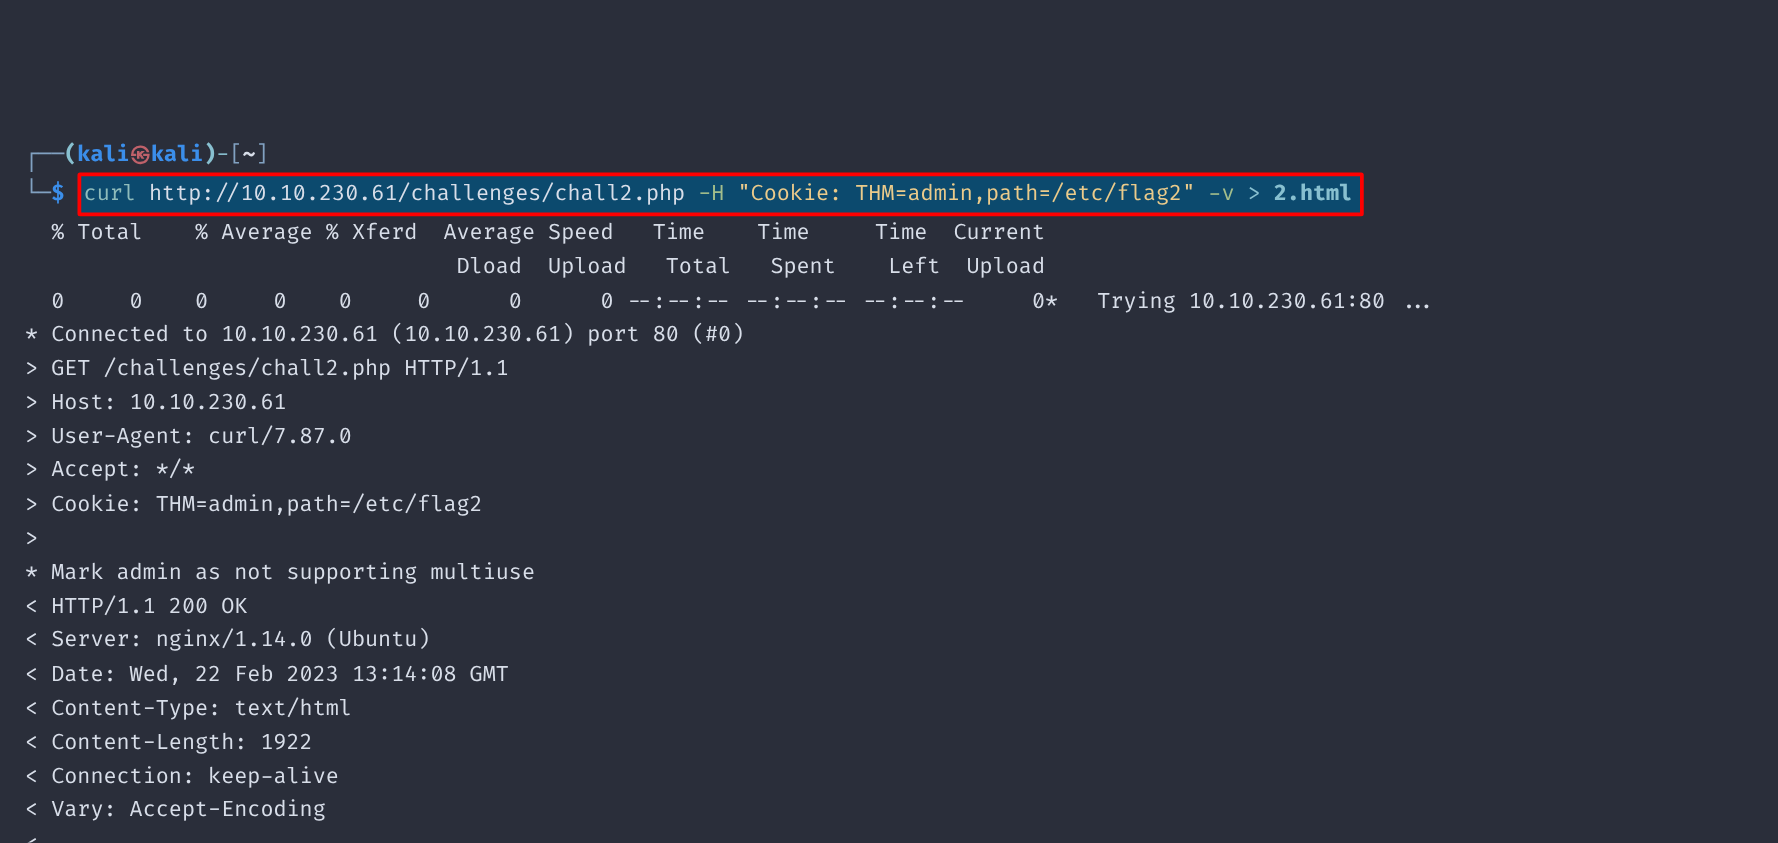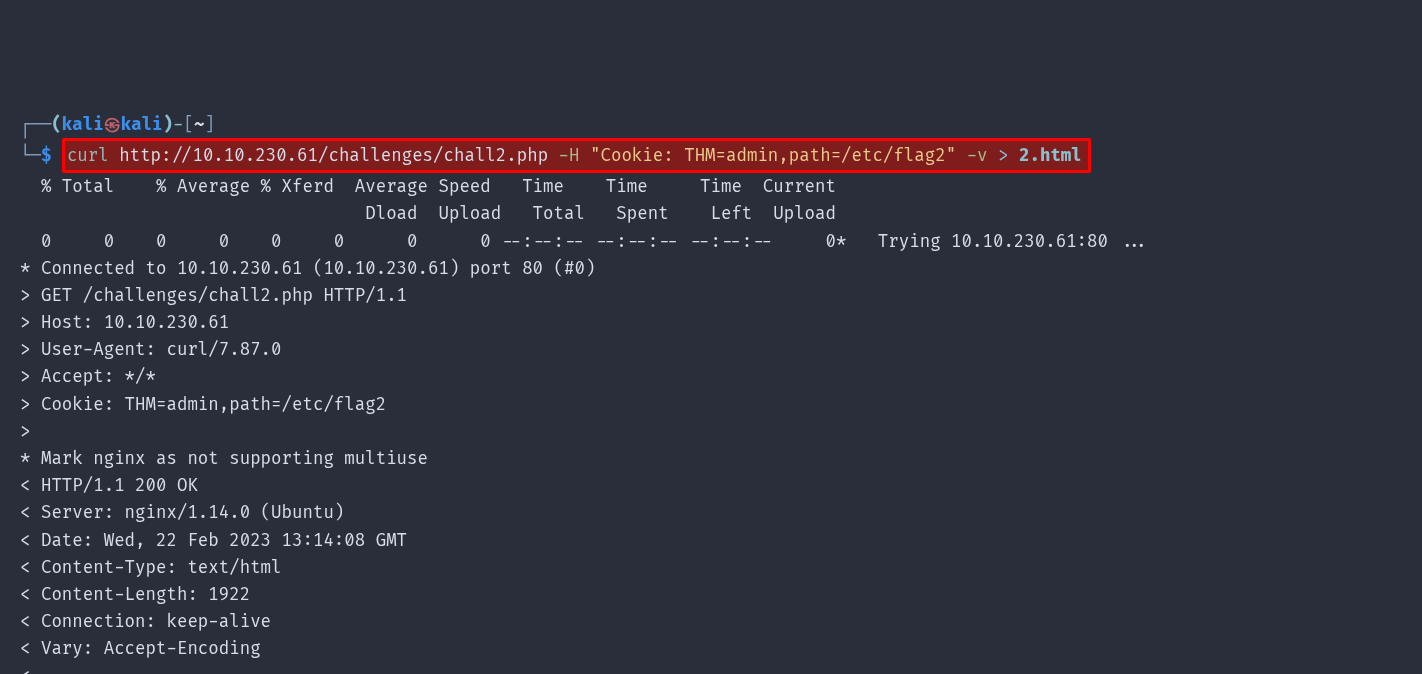--- a/index.html
+++ b/index.html
@@ -31,21 +31,21 @@
     .at { color: #bf616a; font-weight: bold; }
     .host { color: #3b8eea; font-weight: bold; }
     .dash { color: #88c0d0; }
     .tilde { color: #d8dee9; font-weight: bold; }
     .dollar { color: #3b8eea; font-weight: bold; }
     .redbox {
       display: inline-block;
       border: 3px solid #ff0000;
       border-radius: 2px;
       padding: 1px 6px 1px 2px;
-      background: #7f1d1d;
+      background: #0c4a6e;
     }
     .cmd-curl { color: #8fbcbb; }
     .cmd-url { color: #d8dee9; }
     .cmd-flag { color: #a3be8c; }
     .cmd-string { color: #ebcb8b; }
     .cmd-redir { color: #88c0d0; }
     .cmd-file { color: #88c0d0; font-weight: bold; }
     .out { color: #d8dee9; }
     .prompt-corner { color: #81a1c1; }
   </style>
@@ -59,21 +59,21 @@
 <span class="out">  % Total    % Average % Xferd  Average Speed   Time    Time     Time  Current</span>
 <span class="out">                                 Dload  Upload   Total   Spent    Left  Upload</span>
 <span class="out">  0     0    0     0    0     0      0      0 --:--:-- --:--:-- --:--:--     0*   Trying 10.10.230.61:80 ...</span>
 <span class="out">* Connected to 10.10.230.61 (10.10.230.61) port 80 (#0)</span>
 <span class="out">&gt; GET /challenges/chall2.php HTTP/1.1</span>
 <span class="out">&gt; Host: 10.10.230.61</span>
 <span class="out">&gt; User-Agent: curl/7.87.0</span>
 <span class="out">&gt; Accept: */*</span>
 <span class="out">&gt; Cookie: THM=admin,path=/etc/flag2</span>
 <span class="out">&gt;</span>
-<span class="out">* Mark nginx as not supporting multiuse</span>
+<span class="out">* Mark admin as not supporting multiuse</span>
 <span class="out">&lt; HTTP/1.1 200 OK</span>
 <span class="out">&lt; Server: nginx/1.14.0 (Ubuntu)</span>
 <span class="out">&lt; Date: Wed, 22 Feb 2023 13:14:08 GMT</span>
 <span class="out">&lt; Content-Type: text/html</span>
 <span class="out">&lt; Content-Length: 1922</span>
 <span class="out">&lt; Connection: keep-alive</span>
 <span class="out">&lt; Vary: Accept-Encoding</span>
 <span class="out">&lt;</span>
 
 

